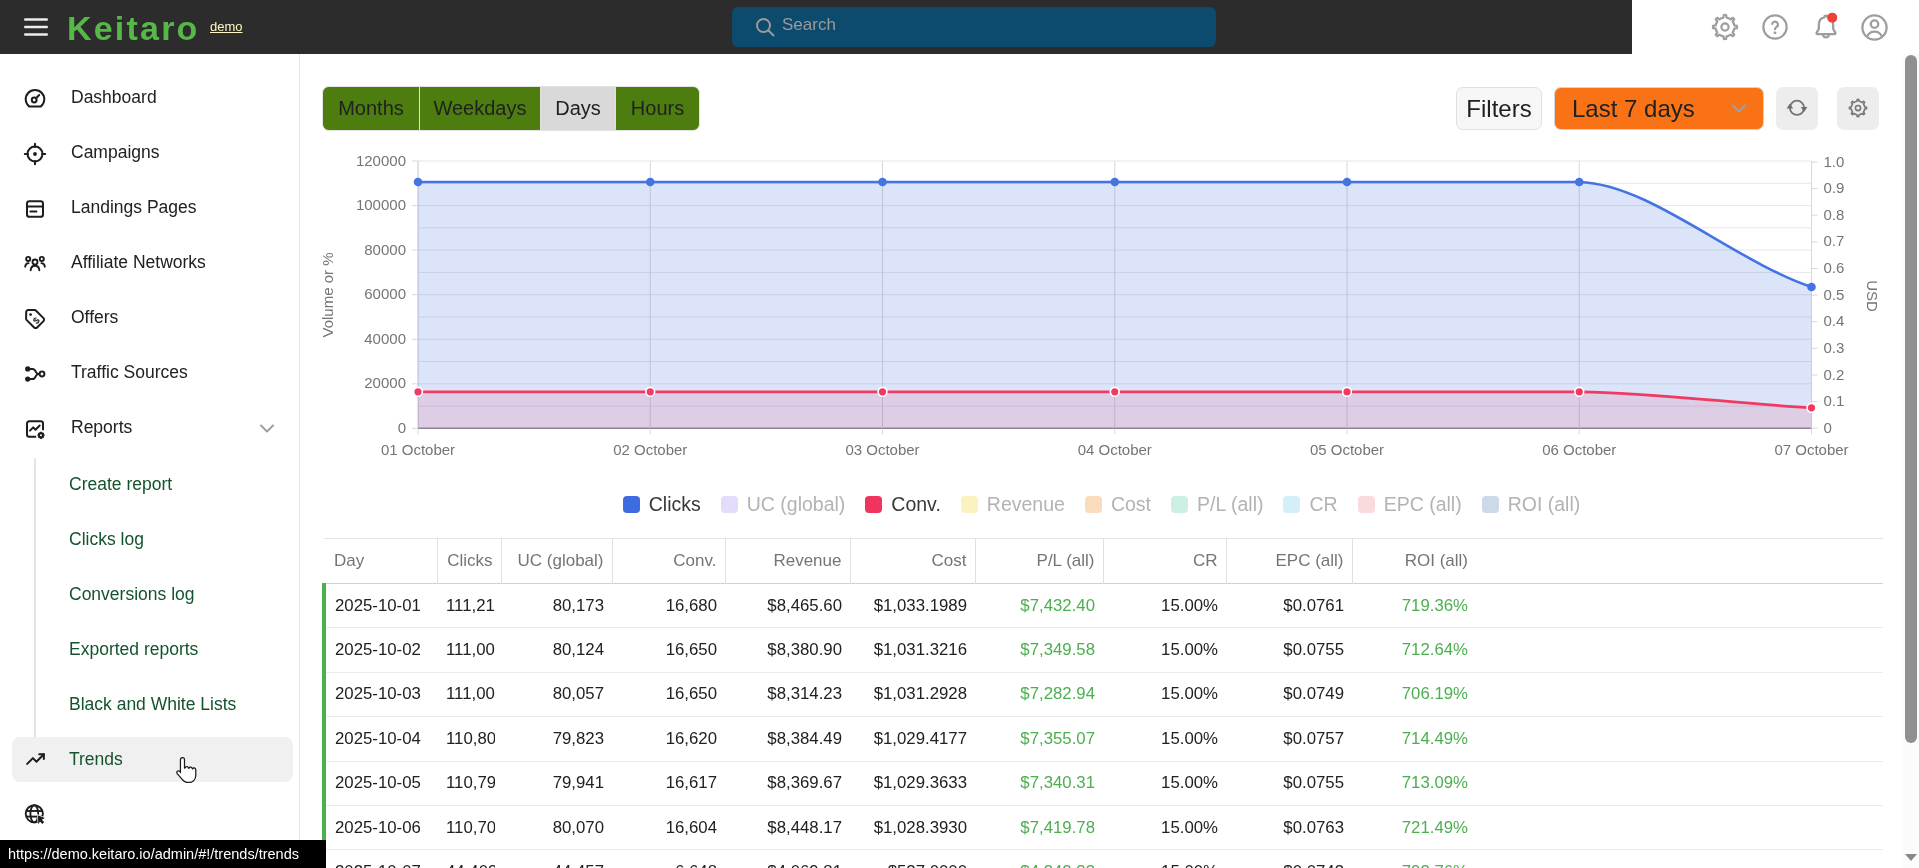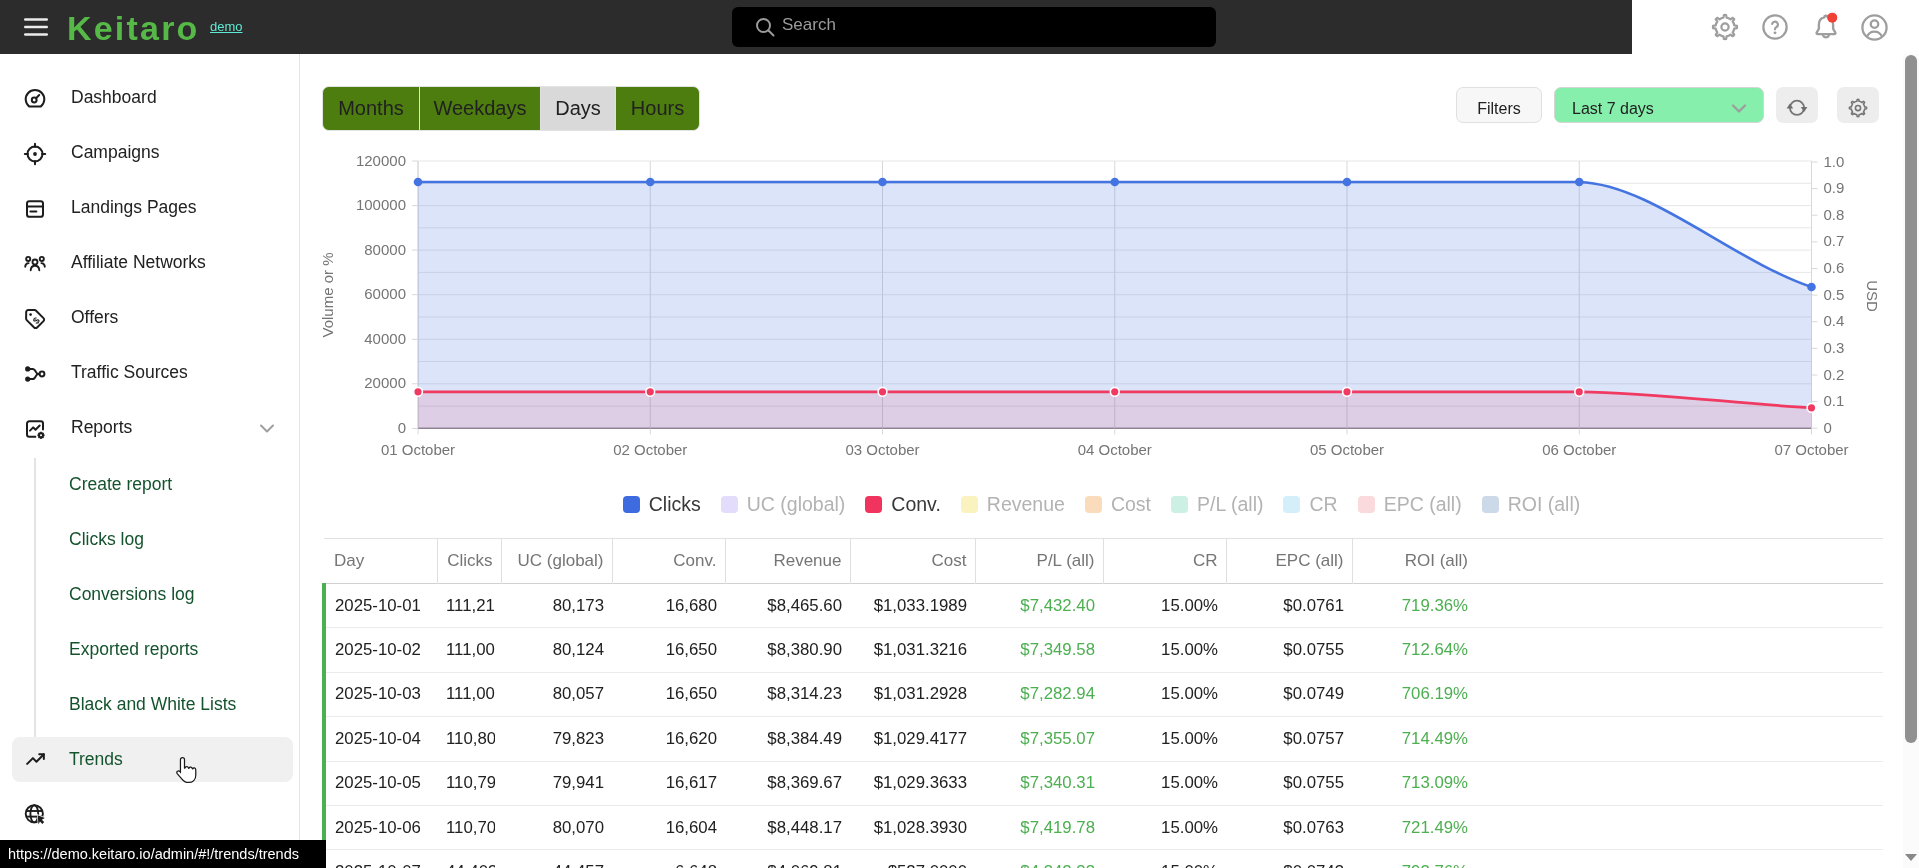--- a/index.html
+++ b/index.html
@@ -3,22 +3,22 @@
 <meta charset="utf-8">
 <style>
   * { margin:0; padding:0; box-sizing:border-box; }
   html,body { width:1919px; height:868px; overflow:hidden; background:#fff;
     font-family:"Liberation Sans", sans-serif; }
   .abs { position:absolute; }
   
   #topbar { position:absolute; left:0; top:0; width:1632px; height:54px; background:#2c2c2c;padding-left:7px; }
   #logo { position:absolute; left:67px; top:9px; color:#56b947; font-size:34px; font-weight:bold;
     letter-spacing:2.2px; }
-  #demo { position:absolute; left:210px; top:19px; color:#5eead4; font-size:13px;text-decoration:underline; }
-  #search { position:absolute; left:732px; top:7px; width:484px; height:40px; background:#000000;
+  #demo { position:absolute; left:210px; top:19px; color:#fef9c3; font-size:13px;text-decoration:underline; }
+  #search { position:absolute; left:732px; top:7px; width:484px; height:40px; background:#0c4a6e;
     border-radius:6px; }
   #search .ph { position:absolute; left:50px; top:8px; font-size:17px; color:#9b9b9b; }
   
   #sidebar { position:absolute; left:0; top:54px; width:300px; height:814px; background:#fff;
     border-right:1px solid #e4e4e4; }
   .navitem { position:absolute; left:0; width:300px; height:55px; }
   .navitem .ic { position:absolute; left:23px; top:15px; }
   .navitem .lbl { position:absolute; left:71px; top:15px; font-size:17.5px; color:#212121; }
   .subitem { position:absolute; left:69px; font-size:17.5px; color:#14532d; }
   #subline { position:absolute; left:34px; top:458px; width:2px; height:279px; background:#e4e4e4; }
@@ -27,24 +27,24 @@
   
   #statusbar { position:absolute; left:0; top:840px; width:326px; height:28px; background:#000000;
     color:#fff; font-size:14.5px; line-height:28px; padding-left:8px; z-index:30; }
   
   #tabs { position:absolute; left:322px; top:86px; width:378px; height:45px; background:#4d7c0f;
     border:1px solid #e3e3e3; border-radius:7px; display:flex; overflow:hidden; }
   #tabs .tab { flex:0 0 auto; text-align:center; font-size:20px; color:#212121; line-height:43px;
     border-right:1px solid #e0e0e0; }
   #tabs .tab:last-child { border-right:none; }
   #tabs .sel { background:#d9d9d9; }
-  .btn { position:absolute; top:87px; height:36px; border-radius:7px; font-size:16px; color:#212121; }
+  .btn { position:absolute; top:87px; height:43px; border-radius:7px; font-size:24px; color:#212121; }
   #filtersbtn { left:1456px; width:86px; background:#f7f7f7; border:1px solid #e0e0e0;
     text-align:center; line-height:41px; }
-  #rangesel { left:1554px; width:210px; background:#86efac; border:1px solid #d5d5d5; line-height:41px; }
+  #rangesel { left:1554px; width:210px; background:#f97316; border:1px solid #d5d5d5; line-height:41px; }
   #rangesel span { margin-left:17px; }
   #refreshbtn { left:1776px; width:42px; background:#ededed; }
   #gearbtn { left:1837px; width:42px; background:#ededed; }
   
   #legend { position:absolute; left:300px; top:493px; width:1603px; display:flex; justify-content:center;
     align-items:center; }
   #legend .li { display:flex; align-items:center; margin:0 10px; }
   #legend .box { width:17px; height:17px; border-radius:4px; margin-right:9px; }
   #legend .lt { font-size:19.5px; color:#b3b3b3; }
   #legend .on { color:#383838; }

